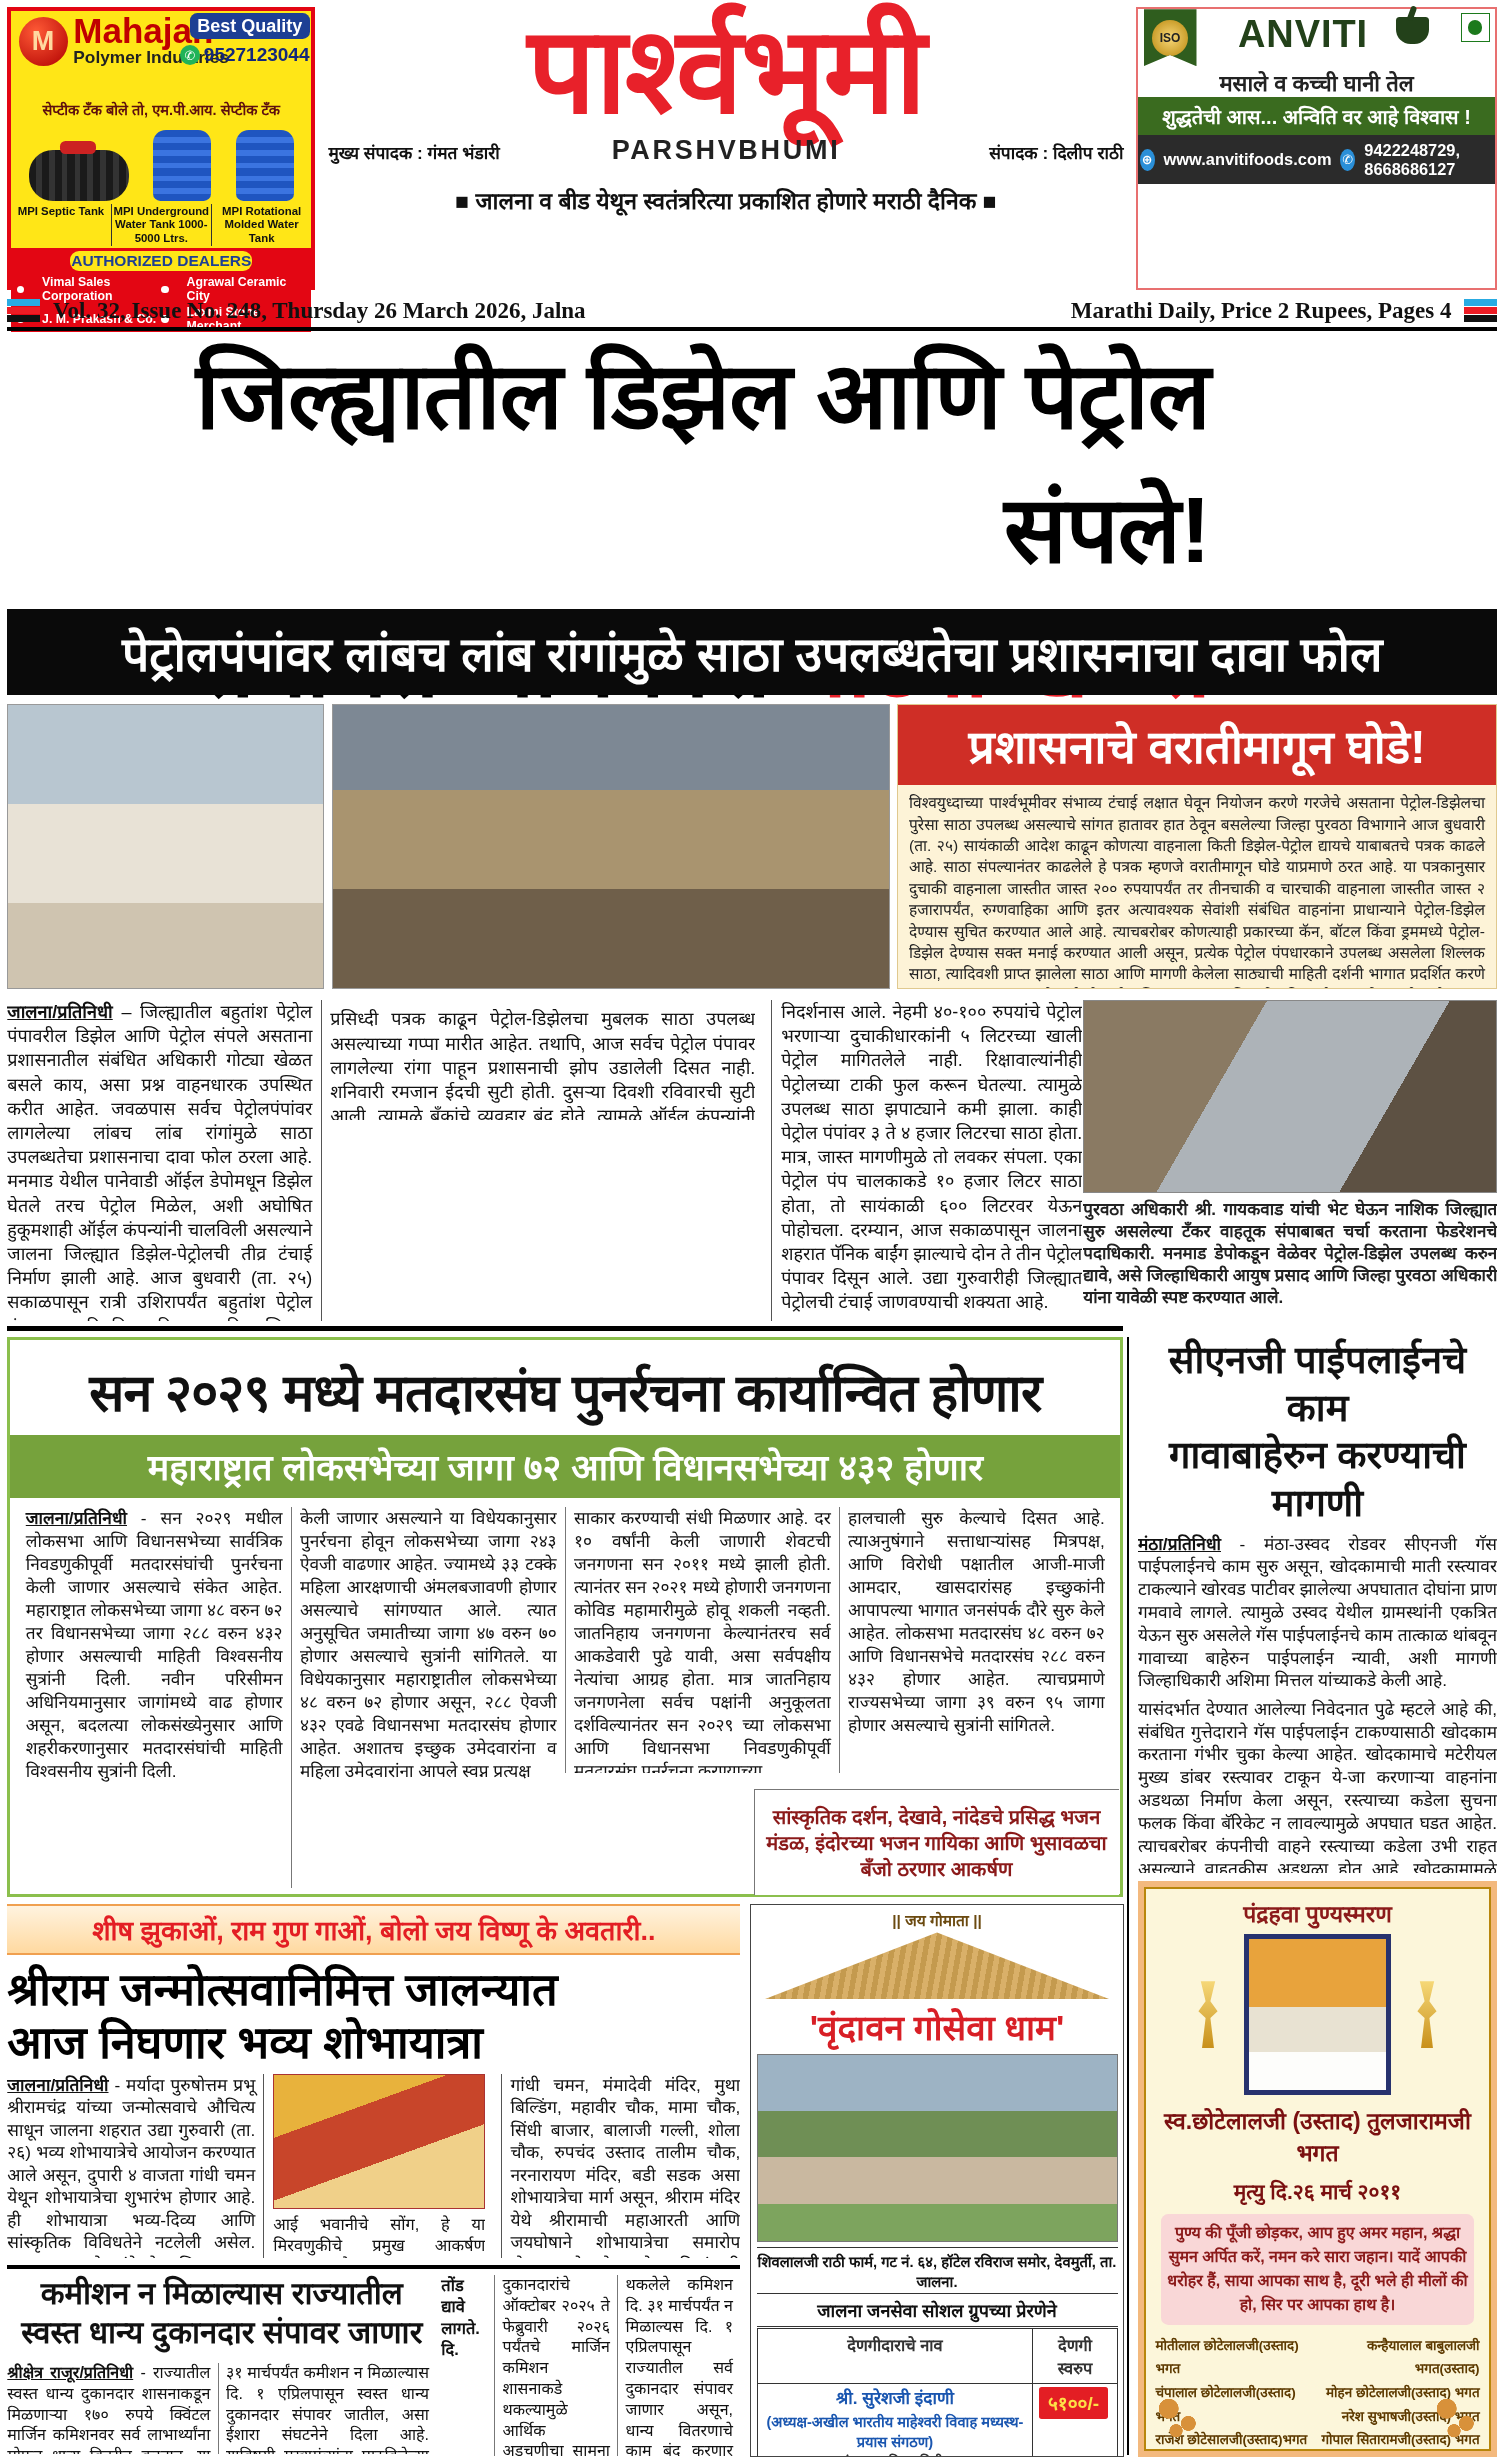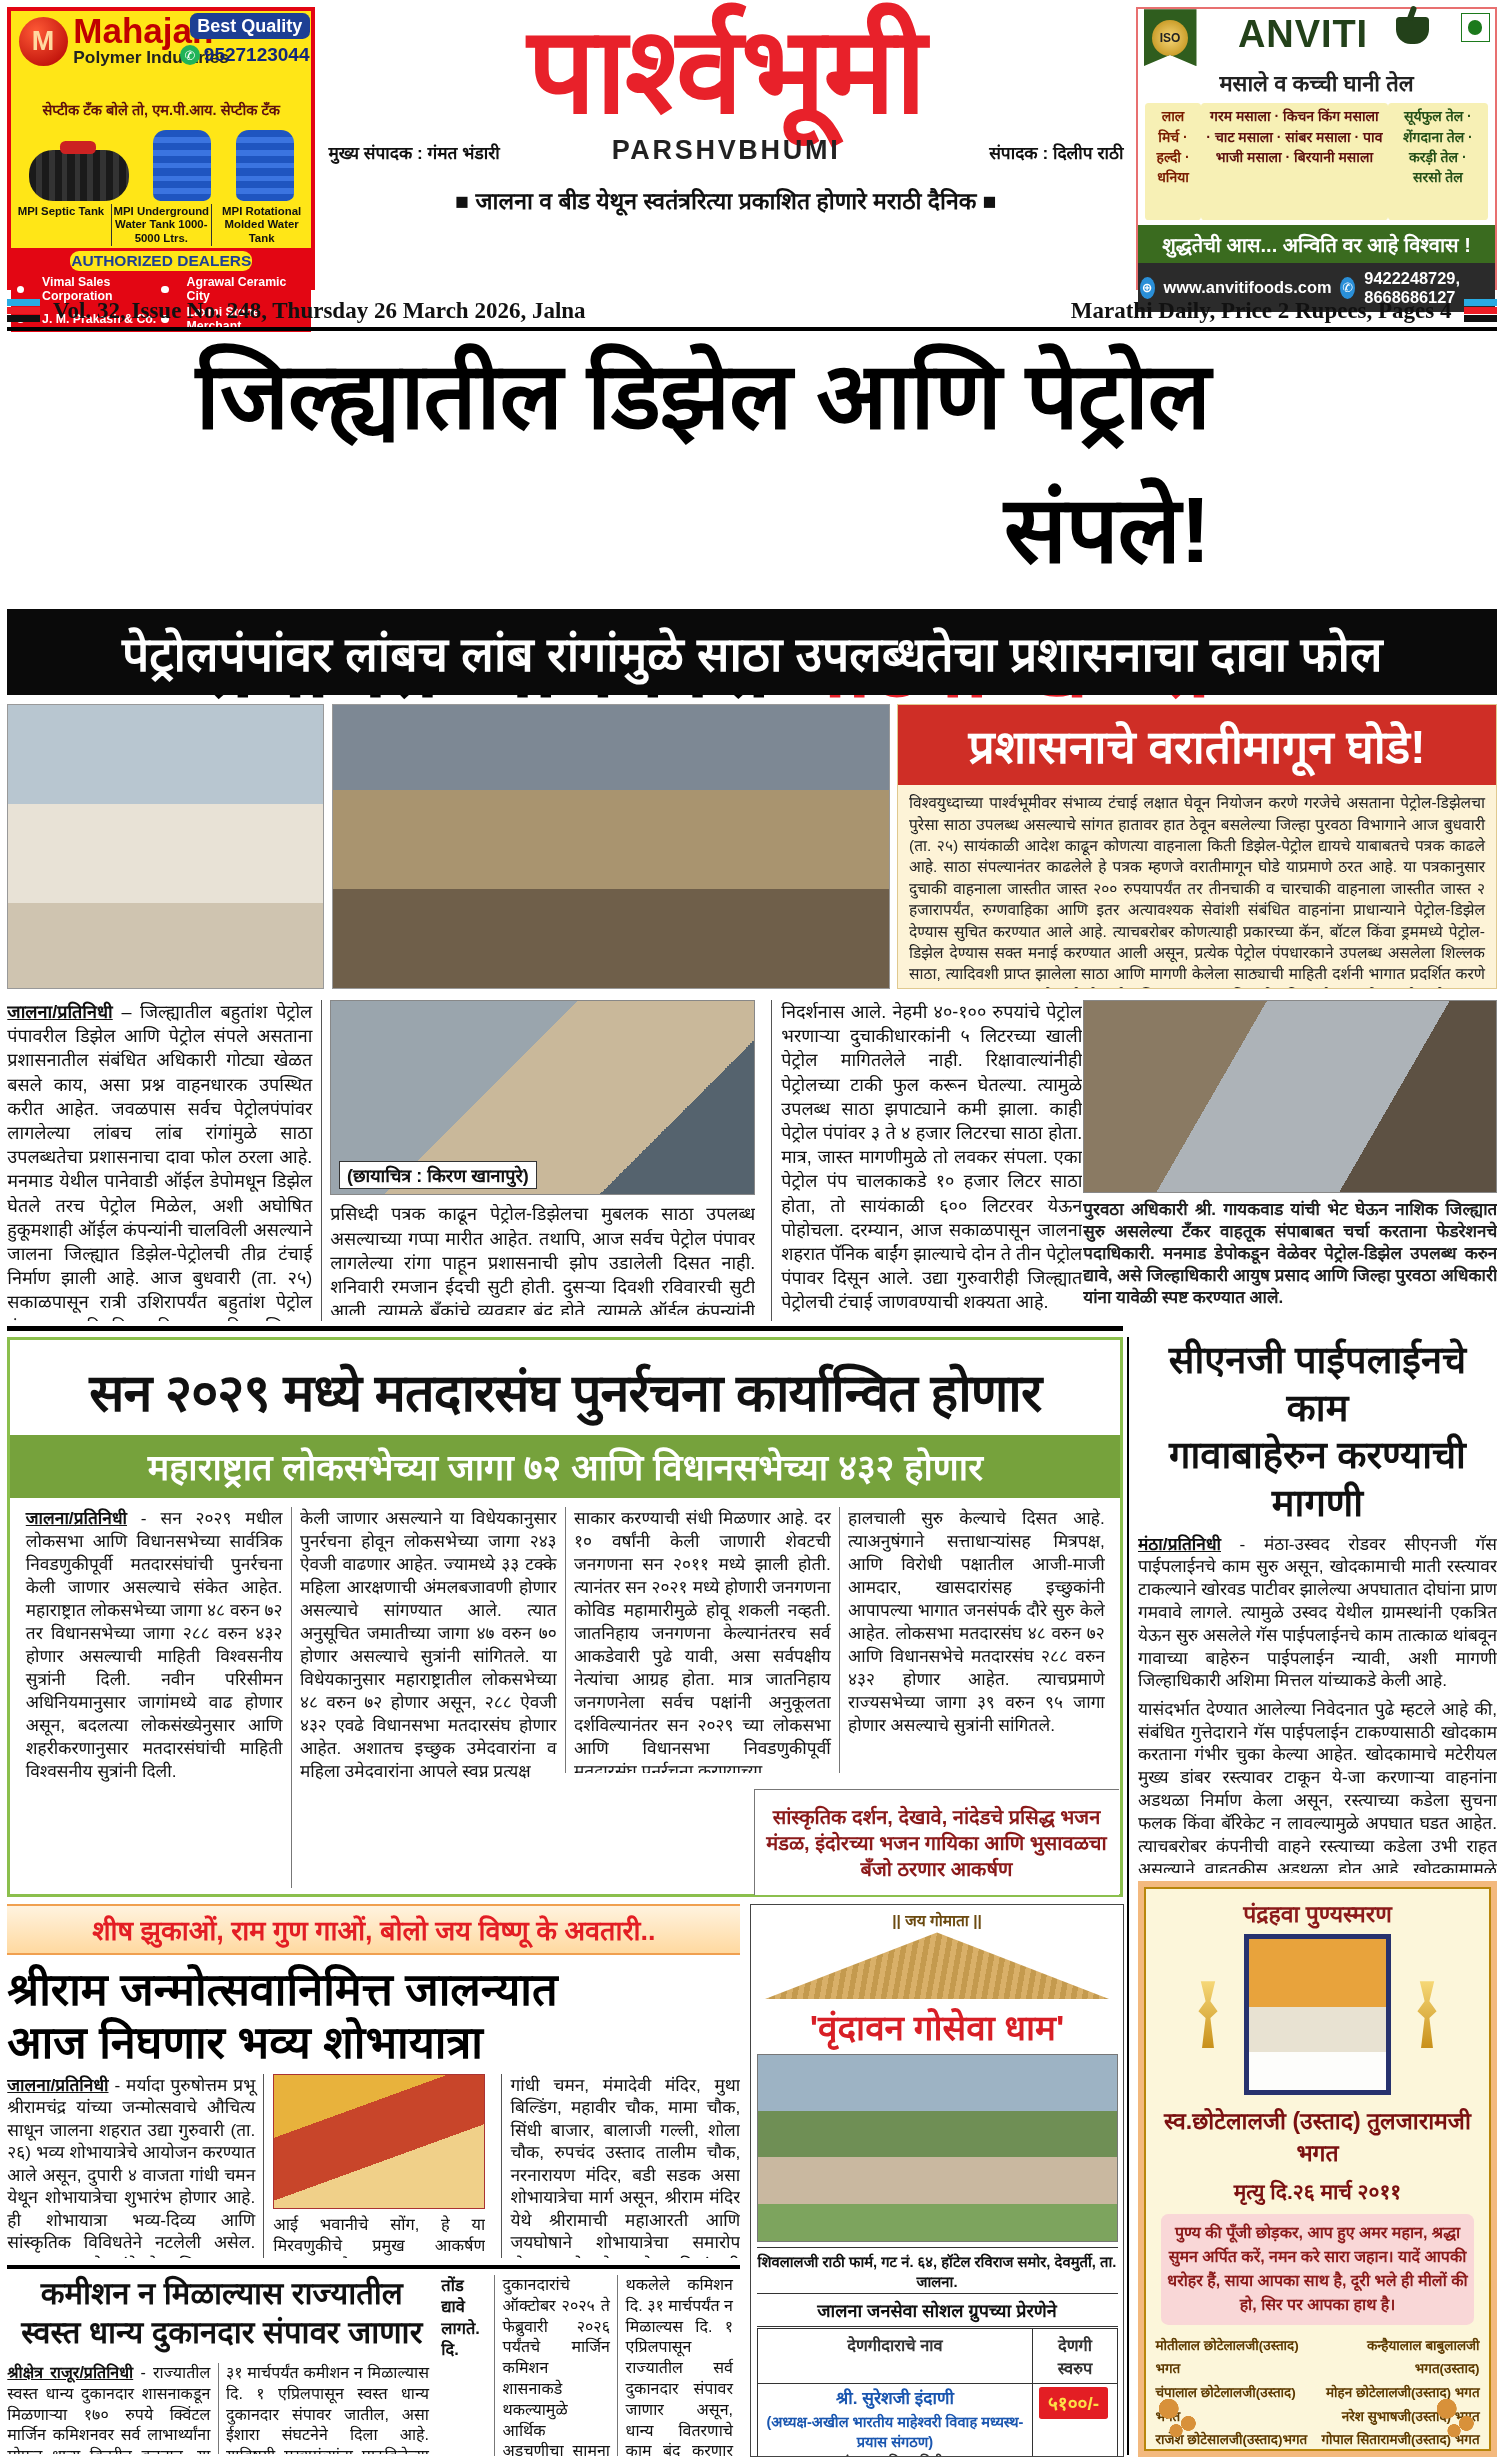--- a/index.html
+++ b/index.html
@@ -240,25 +240,20 @@
       <div class="iso-ribbon">
           <div class="iso-circle">ISO</div>
         </div>
       <div class="an-name">ANVITI</div>
       <div class="mortar"></div>
       <div class="veg-badge">
           <i></i>
         </div>
     </div>
     <div class="an-sub">मसाले व कच्ची घानी तेल</div>
-    <div class="an-cols">
-      <div class="an-col c1">लाल मिर्च · हल्दी · धनिया</div>
-      <div class="an-col c2">गरम मसाला · किचन किंग मसाला · चाट मसाला · सांबर मसाला · पाव भाजी मसाला · बिरयानी मसाला</div>
-      <div class="an-col c3">सूर्यफुल तेल · शेंगदाना तेल · करड़ी तेल · सरसो तेल</div>
-    </div>
     <div class="an-slogan">शुद्धतेची आस... अन्विति वर आहे विश्वास !</div>
     <div class="an-contact">
       <span class="rnd-ic">⊕</span>
       <span>www.anvitifoods.com</span>
       <span class="rnd-ic">✆</span>
       <span>9422248729, 8668686127</span>
     </div>
   </div>
 
   <div class="abs dateline">
@@ -294,23 +289,20 @@
   <div class="abs infobox">
     <div class="ib-title">प्रशासनाचे वरातीमागून घोडे!</div>
     <div class="ib-body">विश्वयुध्दाच्या पार्श्वभूमीवर संभाव्य टंचाई लक्षात घेवून नियोजन करणे गरजेचे असताना पेट्रोल-डिझेलचा पुरेसा साठा उपलब्ध असल्याचे सांगत हातावर हात ठेवून बसलेल्या जिल्हा पुरवठा विभागाने आज बुधवारी (ता. २५) सायंकाळी आदेश काढून कोणत्या वाहनाला किती डिझेल-पेट्रोल द्यायचे याबाबतचे पत्रक काढले आहे. साठा संपल्यानंतर काढलेले हे पत्रक म्हणजे वरातीमागून घोडे याप्रमाणे ठरत आहे. या पत्रकानुसार दुचाकी वाहनाला जास्तीत जास्त २०० रुपयापर्यंत तर तीनचाकी व चारचाकी वाहनाला जास्तीत जास्त २ हजारापर्यंत, रुग्णवाहिका आणि इतर अत्यावश्यक सेवांशी संबंधित वाहनांना प्राधान्याने पेट्रोल-डिझेल देण्यास सुचित करण्यात आले आहे. त्याचबरोबर कोणत्याही प्रकारच्या कॅन, बॉटल किंवा ड्रममध्ये पेट्रोल-डिझेल देण्यास सक्त मनाई करण्यात आली असून, प्रत्येक पेट्रोल पंपधारकाने उपलब्ध असलेला शिल्लक साठा, त्यादिवशी प्राप्त झालेला साठा आणि मागणी केलेला साठ्याची माहिती दर्शनी भागात प्रदर्शित करणे बंधनकारक करण्यात आले आहे. हे आदेश जिल्हा पुरवठा अधिकारी सविता चौधर यांनी काढले आहेत.</div>
   </div>
 
   <div class="abs lead-cols">
     <div class="lc1 body-txt">
       <span class="byline">जालना/प्रतिनिधी</span><span> – जिल्ह्यातील बहुतांश पेट्रोल पंपावरील डिझेल आणि पेट्रोल संपले असताना प्रशासनातील संबंधित अधिकारी गोट्या खेळत बसले काय, असा प्रश्न वाहनधारक उपस्थित करीत आहेत. जवळपास सर्वच पेट्रोलपंपांवर लागलेल्या लांबच लांब रांगांमुळे साठा उपलब्धतेचा प्रशासनाचा दावा फोल ठरला आहे. मनमाड येथील पानेवाडी ऑईल डेपोमधून डिझेल घेतले तरच पेट्रोल मिळेल, अशी अघोषित हुकूमशाही ऑईल कंपन्यांनी चालविली असल्याने जालना जिल्ह्यात डिझेल-पेट्रोलची तीव्र टंचाई निर्माण झाली आहे. आज बुधवारी (ता. २५) सकाळपासून रात्री उशिरापर्यंत बहुतांश पेट्रोल पंपावर दुचाकी, तिनचाकी, चारचाकी आणि जड वाहनांच्या रांगा पहायला मिळाल्या. सुत्रांनी दिलेल्या माहितीनुसार मनमाड डेपोतून अनेक डीलर्सना डिझेल-पेट्रोल मिळाले नसल्याने आज रात्री बहुतांश पेट्रोल पंपांवरील पेट्रोलचा साठा संपणार आहे. अशातच जिल्हा प्रशासन आणि जिल्हा पुरवठा विभागाचे अधिकारी</span>
     </div>
     <div class="lc-mid">
-      <div class="ph-khan">
-        <span class="ph-cap">(छायाचित्र : किरण खानापुरे)</span>
-      </div>
       <div class="lc-mid-txt body-txt">प्रसिध्दी पत्रक काढून पेट्रोल-डिझेलचा मुबलक साठा उपलब्ध असल्याच्या गप्पा मारीत आहेत. तथापि, आज सर्वच पेट्रोल पंपावर लागलेल्या रांगा पाहून प्रशासनाची झोप उडालेली दिसत नाही. शनिवारी रमजान ईदची सुटी होती. दुसऱ्या दिवशी रविवारची सुटी आली. त्यामुळे बँकांचे व्यवहार बंद होते. त्यामुळे ऑईल कंपन्यांनी मार्च एन्डमुळे पेट्रोलचे टँकर भरण्यासाठी पेट्रोल पंप चालक-मालकांना रोखीने रक्कम मागितल्याचे सांगण्यात येते. परिणामी मनमाडच्या पानेवाडीतून डिझेल-पेट्रोलचे टँकर बाहेर पडलेच नाहीत. त्यामुळे 'दुष्काळात तेरावा महिना' अशी परिस्थिती निर्माण झाली आहे.</div>
     </div>
     <div class="lc3 body-txt">निदर्शनास आले. नेहमी ४०-१०० रुपयांचे पेट्रोल भरणाऱ्या दुचाकीधारकांनी ५ लिटरच्या खाली पेट्रोल मागितलेले नाही. रिक्षावाल्यांनीही पेट्रोलच्या टाकी फुल करून घेतल्या. त्यामुळे उपलब्ध साठा झपाट्याने कमी झाला. काही पेट्रोल पंपांवर ३ ते ४ हजार लिटरचा साठा होता. मात्र, जास्त मागणीमुळे तो लवकर संपला. एका पेट्रोल पंप चालकाकडे १० हजार लिटर साठा होता, तो सायंकाळी ६०० लिटरवर येऊन पोहोचला. दरम्यान, आज सकाळपासून जालना शहरात पॅनिक बाईंग झाल्याचे दोन ते तीन पेट्रोल पंपावर दिसून आले. उद्या गुरुवारीही जिल्ह्यात पेट्रोलची टंचाई जाणवण्याची शक्यता आहे.</div>
     <div class="lc-right">
       <div class="ph-bikers"></div>
       <div class="cap-bikers">पुरवठा अधिकारी श्री. गायकवाड यांची भेट घेऊन नाशिक जिल्ह्यात सुरु असलेल्या टँकर वाहतूक संपाबाबत चर्चा करताना फेडरेशनचे पदाधिकारी. मनमाड डेपोकडून वेळेवर पेट्रोल-डिझेल उपलब्ध करुन द्यावे, असे जिल्हाधिकारी आयुष प्रसाद आणि जिल्हा पुरवठा अधिकारी यांना यावेळी स्पष्ट करण्यात आले.</div>
     </div>
   </div>
 
   <div class="abs midrule"></div>

